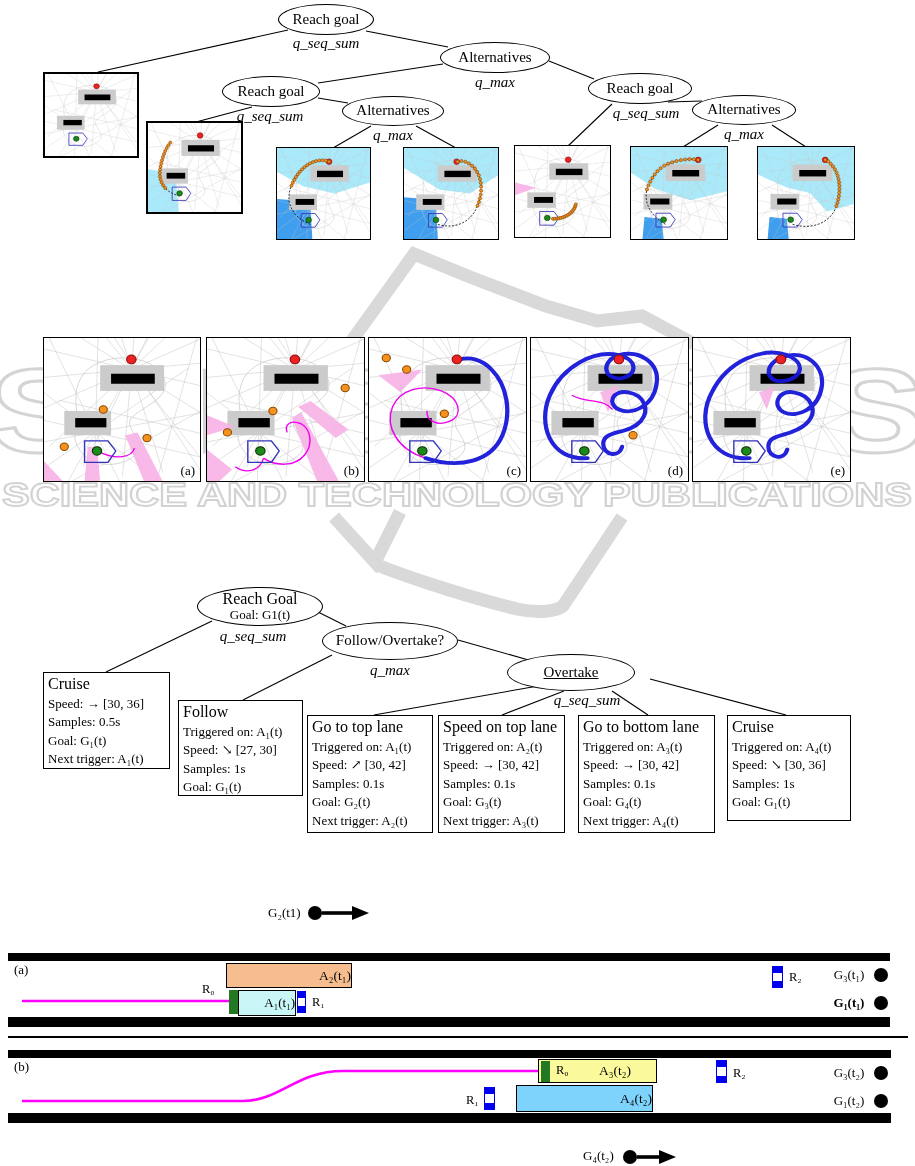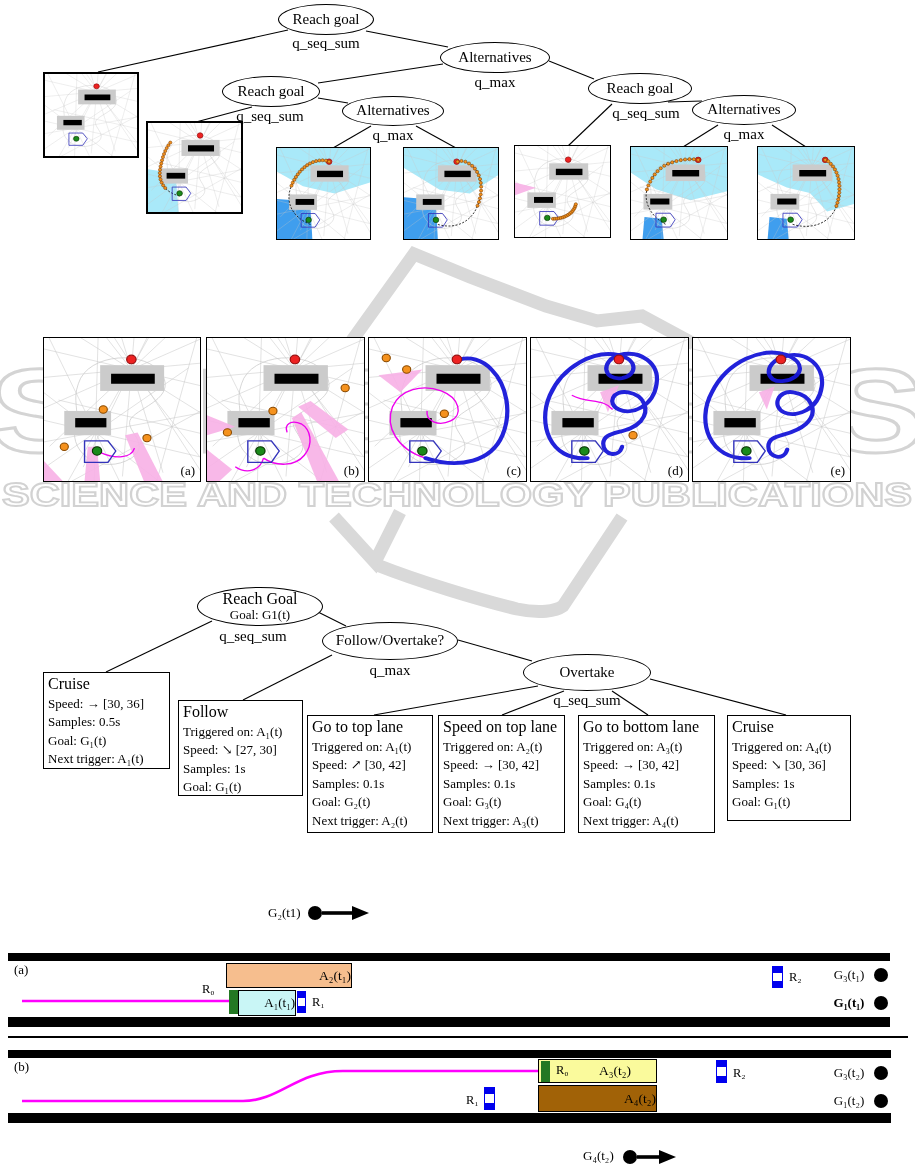--- a/index.html
+++ b/index.html
@@ -12,21 +12,21 @@
   .map{position:absolute;z-index:2;background:#fff;border:2px solid #000;box-sizing:border-box;}
   .map.thin{border-width:1.5px;}
   .map .mlabel{position:absolute;right:5px;bottom:2px;font-size:13px;z-index:3;}
   .node,.box,.sub,.lbl{z-index:3;}
   
   .node{position:absolute;border:1.3px solid #000;border-radius:50%;background:#fff;
         display:flex;flex-direction:column;align-items:center;justify-content:center;
         text-align:center;box-sizing:border-box;line-height:1.05;}
   .node .l1{font-size:15px;}
   .node .l2{font-size:13px;}
-  .sub{position:absolute;font-size:15px;text-align:center;}
+  .sub{position:absolute;font-size:15px;text-align:center;font-style:italic;}
   
   .box{position:absolute;border:1.4px solid #000;background:#fff;box-sizing:border-box;padding:2px 3px 0 4px;}
   .box .t{font-size:16px;margin-bottom:2px;}
   .box .ln{font-size:13px;line-height:1.42;white-space:nowrap;}
   
   .bar{position:absolute;background:#000;z-index:3;}
   .lbl{position:absolute;font-size:13px;white-space:nowrap;}
   .cbox{position:absolute;border:1px solid #000;box-sizing:border-box;z-index:3;
         display:flex;align-items:center;justify-content:flex-end;font-size:13.5px;}
   .gbar{position:absolute;background:#237823;z-index:4;}
@@ -891,21 +891,21 @@
     <span class="l1" style="font-size:16px;">Reach Goal</span>
     <span class="l2">Goal: G1(t)</span>
   </div>
   <div class="sub" style="left:203px;top:628px;width:100px;">q_seq_sum</div>
 
   <div class="node" style="left:322px;top:622px;width:136px;height:38px;">
       <span class="l1">Follow/Overtake?</span>
     </div>
   <div class="sub" style="left:340px;top:662px;width:100px;">q_max</div>
 
-  <div class="node" style="left:523px;top:654px;width:128px;height:37px;">
+  <div class="node" style="left:507px;top:654px;width:128px;height:37px;text-decoration:underline;">
       <span class="l1">Overtake</span>
     </div>
   <div class="sub" style="left:537px;top:692px;width:100px;">q_seq_sum</div>
 
   <div class="box" style="left:43px;top:672px;width:127px;height:97px;">
     <div class="t">Cruise</div>
     <div class="ln">Speed: → [30, 36]</div>
     <div class="ln">Samples: 0.5s</div>
     <div class="ln">Goal: G₁(t)</div>
     <div class="ln">Next trigger: A₁(t)</div>
@@ -980,21 +980,21 @@
   <div class="gdot" style="left:874px;top:996px;"></div>
   <div class="bar" style="left:8px;top:1017px;width:882px;height:10px;"></div>
   <div class="bar" style="left:8px;top:1036px;width:900px;height:1.5px;"></div>
 
   <div class="bar" style="left:8px;top:1050px;width:883px;height:8px;"></div>
   <div class="lbl" style="left:14px;top:1059px;">(b)</div>
   <div class="cbox" style="left:538px;top:1059px;width:119px;height:24px;background:#FAFA9C;"></div>
   <div class="gbar" style="left:541px;top:1061px;width:9px;height:21px;"></div>
   <div class="rlab" style="left:556px;top:1063px;z-index:4;">R₀</div>
   <div class="lbl" style="left:580px;top:1063px;width:70px;text-align:center;z-index:4;font-size:13.5px;">A₃(t₂)</div>
-  <div class="cbox" style="left:538px;top:1085px;width:119px;height:27px;background:#a16207;">
+  <div class="cbox" style="left:516px;top:1085px;width:137px;height:27px;background:#7dd3fc;">
       <span>A₄(t₂)</span>
     </div>
   <div class="rlab" style="left:466px;top:1093px;">R₁</div>
   <div class="rmark" style="left:484px;top:1087px;height:23px;">
       <div class="b"></div>
       <div class="w"></div>
       <div class="b"></div>
     </div>
   <div class="rmark" style="left:716px;top:1060px;height:23px;">
       <div class="b"></div>

